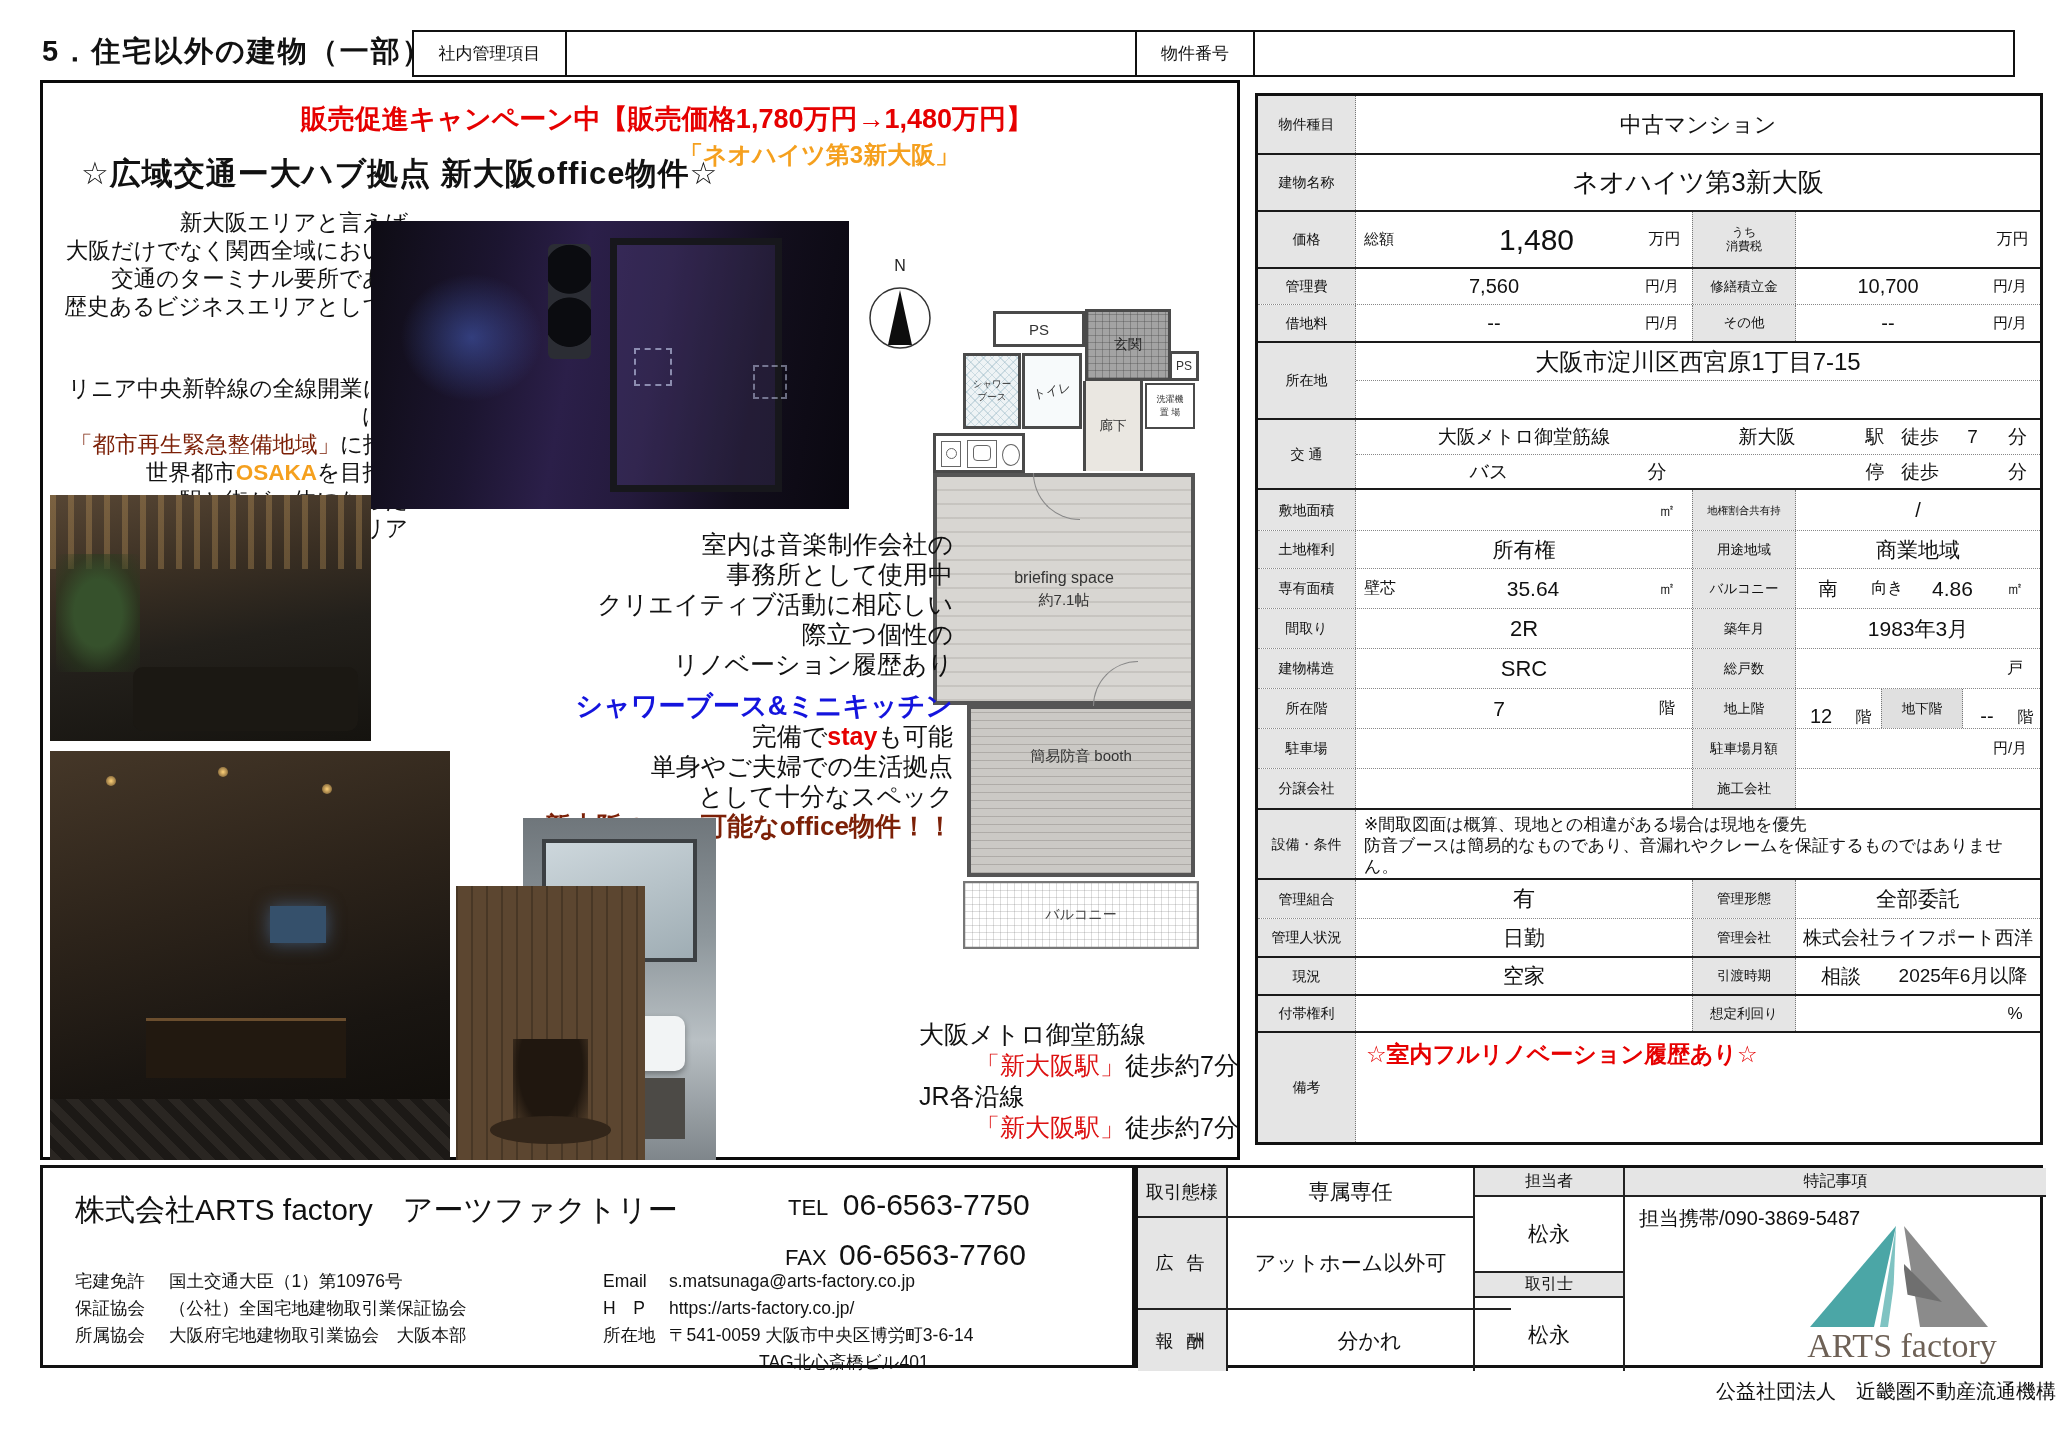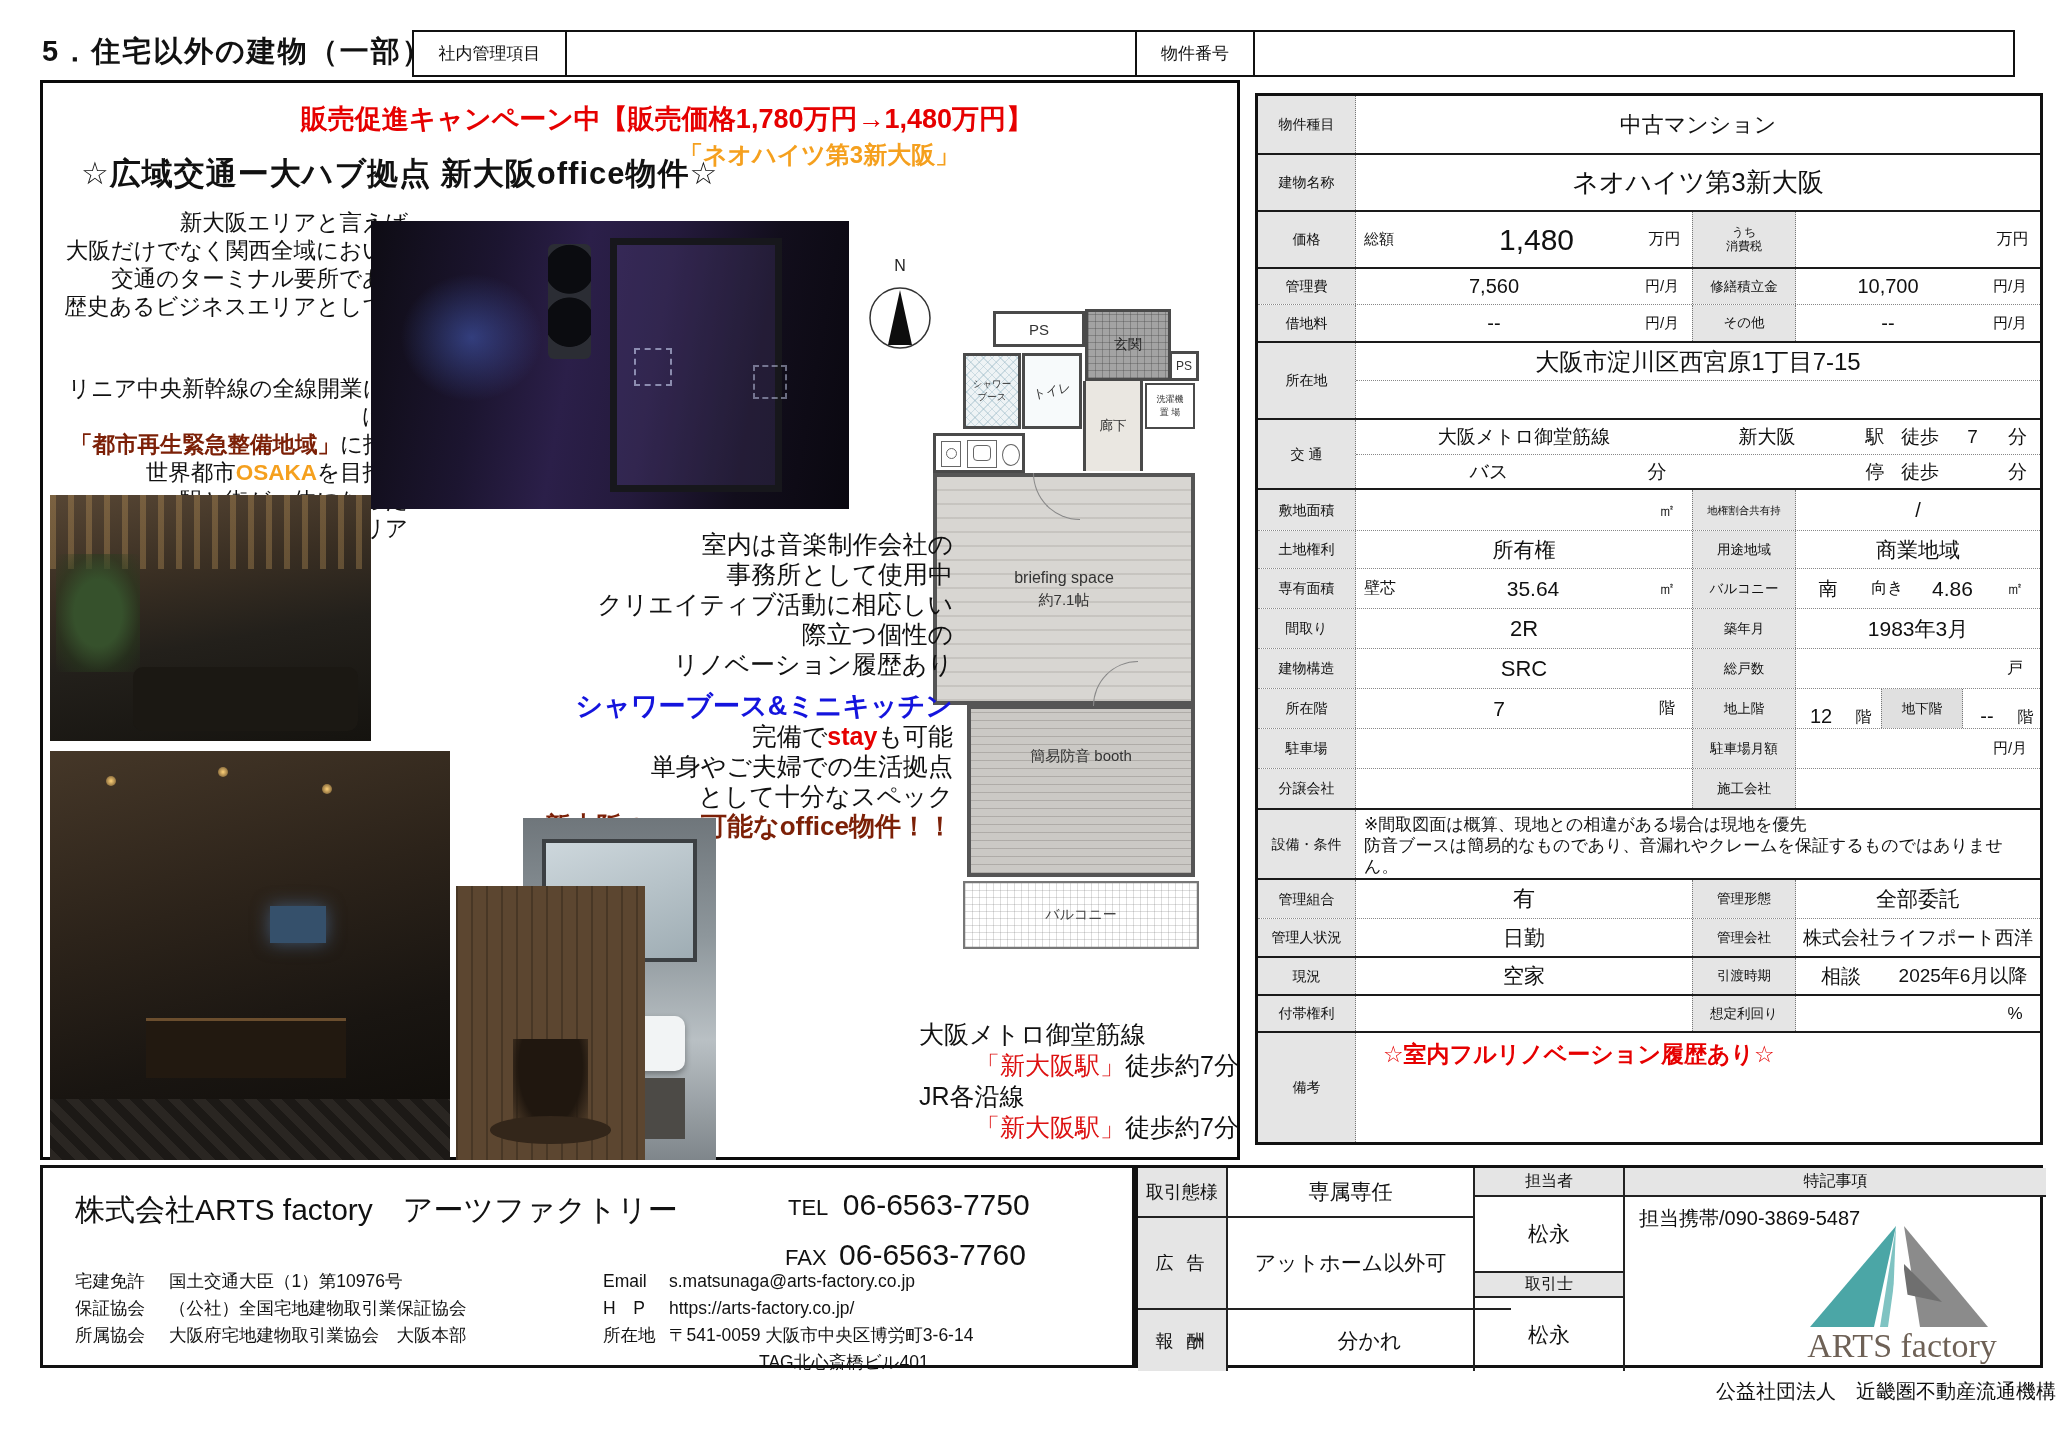--- a/index.html
+++ b/index.html
@@ -59,21 +59,21 @@
 
     <div class="abs" style="left:636px;top:56px;font-size:24px;font-weight:bold;color:#f5a01e">「ネオハイツ第3新大阪」</div>
 
     <div class="abs ctr" style="left:5px;top:126px;width:360px;font-size:22.5px;line-height:28px">
       <div>新大阪エリアと言えば</div>
       <div>大阪だけでなく関西全域において</div>
       <div>交通のターミナル要所であり</div>
       <div>歴史あるビジネスエリアとして台頭</div>
       <div style="height:26px"></div>
       <div>リニア中央新幹線の全線開業に向けて</div>
-      <div><span class="dred" style="font-weight:bold">「都市再生緊急整備地域」</span><span>に指定</span></div>
+      <div><span class="dred" style="font-weight:normal">「都市再生緊急整備地域」</span><span>に指定</span></div>
       <div><span>世界都市</span><span class="org" style="font-weight:bold">OSAKA</span><span>を目指し</span></div>
       <div>駅と街が一体になった</div>
       <div>新たな開発を期待されるエリア</div>
     </div>
 
     <div class="ph" style="left:328px;top:138px;width:478px;height:288px;background:linear-gradient(100deg,#0e0c14 0%,#1c1530 25%,#2b1f49 42%,#241a3c 58%,#120e1c 78%,#0a0810 100%)">
       <div class="pd" style="left:6%;top:18%;width:30%;height:45%;background:radial-gradient(ellipse,rgba(90,130,255,.38),transparent 70%)"></div>
       <div class="pd" style="right:14%;top:6%;width:36%;height:88%;border:7px solid #17171c;background:rgba(100,80,150,.22);box-sizing:border-box"></div>
       <div class="pd" style="left:37%;top:8%;width:9%;height:40%;border-radius:6px;background:radial-gradient(circle at 50% 22%,#0b0c10 0 26%,transparent 27%),radial-gradient(circle at 50% 68%,#0b0c10 0 30%,transparent 31%),#2b2d34"></div>
       <div class="pd" style="left:55%;top:44%;width:34px;height:34px;border:2px dashed rgba(215,225,255,.55)"></div>
@@ -370,21 +370,21 @@
       <div style="width:336px"></div>
       <div class="pm">想定利回り</div>
       <div style="flex:1;display:flex;align-items:center">
         <div style="flex:1"></div>
         <div class="c u" style="width:50px;font-size:17px">%</div>
       </div>
     </div>
 
     <div class="prow sld" style="flex:1">
       <div class="pl">備考</div>
-      <div style="flex:1;padding:6px 27px;box-sizing:border-box">
+      <div style="flex:1;padding:6px 10px;box-sizing:border-box">
         <div class="red" style="font-size:23px;font-weight:bold">☆室内フルリノベーション履歴あり☆</div>
       </div>
     </div>
   </div>
 
   <div class="abs" style="left:40px;top:1165px;width:1095px;height:203px;border:3px solid #111;box-sizing:border-box">
     <div class="abs" style="left:32px;top:22px;font-size:30px">株式会社ARTS factory　アーツファクトリー</div>
     <div class="abs" style="left:745px;top:20px">
       <span style="font-size:22px">TEL</span>
       <span style="font-size:30px;margin-left:10px">06-6563-7750</span>

